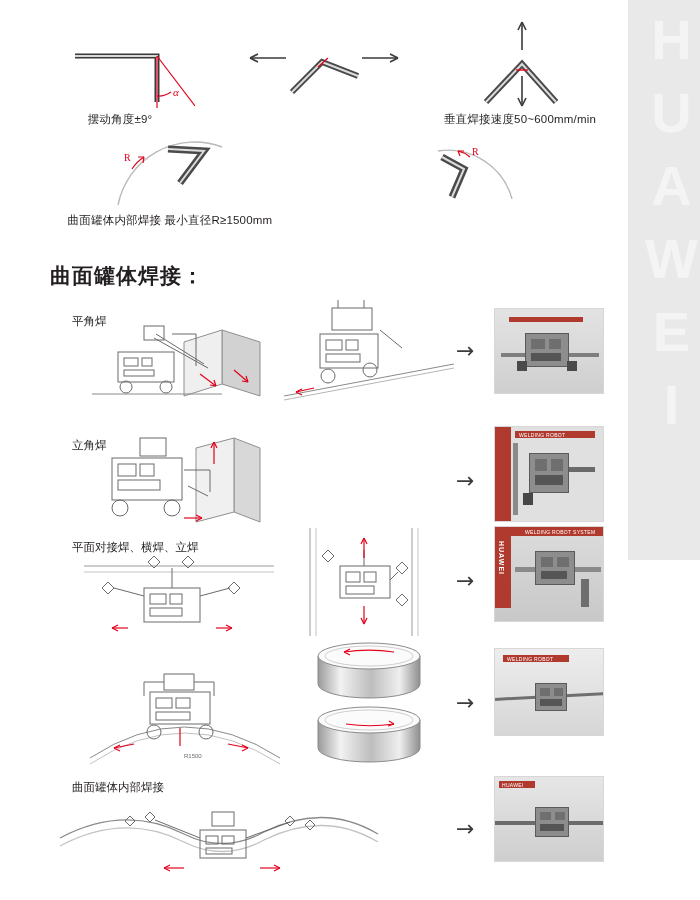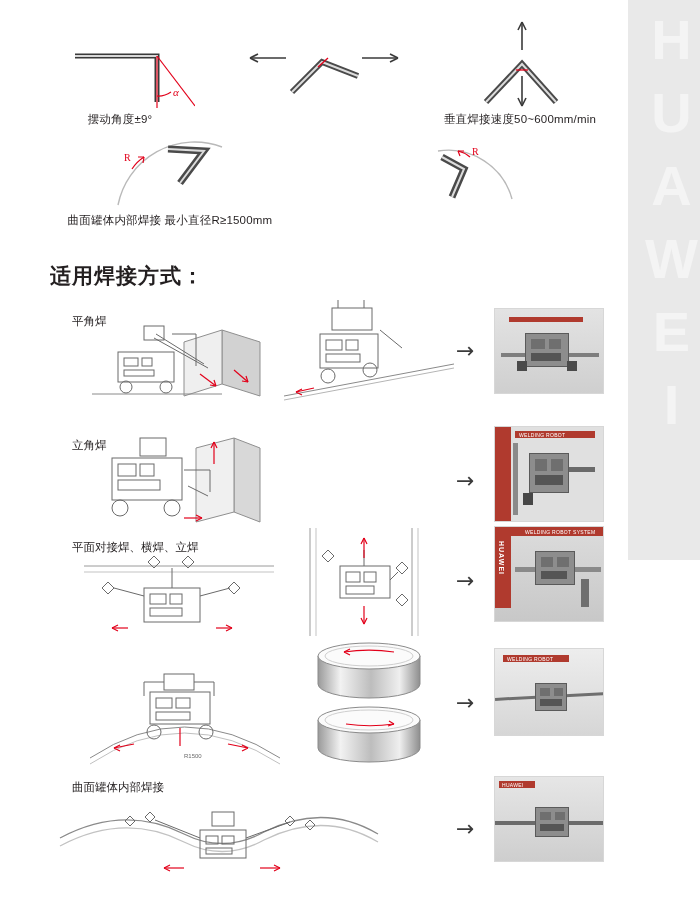--- a/index.html
+++ b/index.html
@@ -219,21 +219,21 @@
             <path d="M90 18 A 28 28 0 0 0 78 12" fill="none" stroke="#e2001a" stroke-width="1.2"></path>
             <path d="M78 12 L84 12 M78 12 L80 17" stroke="#e2001a" stroke-width="1.2" fill="none"></path>
             <text x="92" y="16" font-size="10" fill="#e2001a" font-family="Liberation Serif, serif">R</text>
           </svg>
         </div>
       </div>
 
     </div>
   </div>
 
-  <div class="section-title">适用焊接方式：</div>
+  <div class="section-title">曲面罐体焊接：</div>
 
   <div class="methods">
 
     <div class="m-row" style="height:108px; top:0">
       <div class="m-label" style="top:14px">平角焊</div>
 
       <div class="m-colA" style="top:8px">
         <svg width="190" height="100" viewBox="0 0 190 100">
           <path d="M138 22 L176 34 L176 88 L138 76 Z" fill="#d2d2d2" stroke="#8f8f8f" stroke-width="1"></path>
           <path d="M100 34 L138 22 L138 76 L100 88 Z" fill="#efefef" stroke="#8f8f8f" stroke-width="1"></path>

